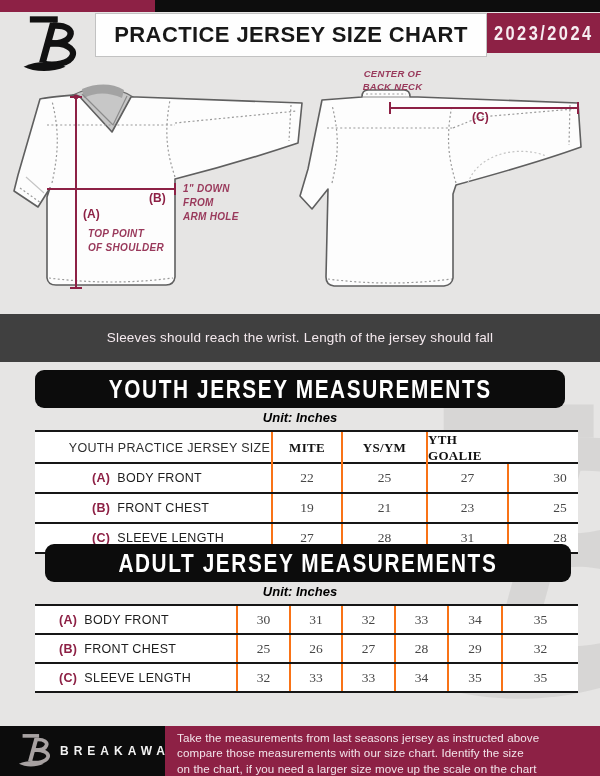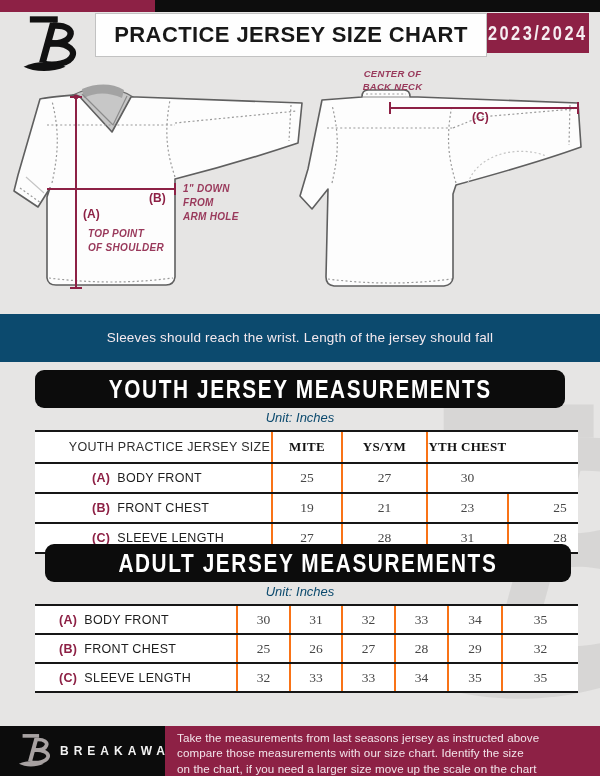--- a/index.html
+++ b/index.html
@@ -15,51 +15,51 @@
   .logo{position:absolute;color:#111;}
   .logo svg{display:block;width:100%;height:100%;}
   .logo-main{left:22px;top:14px;width:56px;height:62px;}
   .titlebox{
     position:absolute;left:95px;top:13px;width:392px;height:44px;
     background:#fefefe;border:1px solid #c2c2c2;box-sizing:border-box;
     display:flex;align-items:center;justify-content:center;
   }
   .titlebox span{font-size:22px;font-weight:800;letter-spacing:.4px;color:#181818;}
   .yearbox{
-    position:absolute;left:487px;top:13px;width:102px;height:40px;background:#8d2145;
+    position:absolute;left:487px;top:13px;width:113px;height:40px;background:#8d2145;
     display:flex;align-items:center;justify-content:center;
   }
   .yearbox span{
     display:inline-block;transform:scaleX(.82);color:#f6edf1;
     font-size:20px;font-weight:700;letter-spacing:3px;white-space:nowrap;
   }
   
   .diagram{position:absolute;left:0;top:57px;width:600px;height:258px;}
   .jersey{fill:#fdfdfd;stroke:#5f5f5f;stroke-width:1.6;stroke-linejoin:round;}
   .stitch{fill:none;stroke:#9a9a9a;stroke-width:1.2;stroke-dasharray:2 2.4;}
   .fold{fill:none;stroke:#c4c4c4;stroke-width:1.2;}
   .trim{fill:none;stroke:#8b8b8b;stroke-width:1.2;}
   .meas{fill:none;stroke:#8d2145;stroke-width:2;}
   .ann{position:absolute;color:#99395b;font-style:italic;font-weight:600;
        font-size:10px;line-height:1.4;letter-spacing:.3px;}
   .annlabel{position:absolute;color:#8d2145;font-weight:800;font-size:12px;font-style:normal;}
   
   .banner{
-    position:absolute;left:0;top:314px;width:600px;height:48px;background:#0c4a6e;
+    position:absolute;left:0;top:314px;width:600px;height:48px;background:#404040;
     display:flex;flex-direction:column;align-items:center;justify-content:center;
   }
   .banner div{color:#f4e9ee;font-size:13.5px;line-height:1.55;letter-spacing:.2px;}
   
   .pillwrap{position:absolute;left:0;width:600px;display:flex;justify-content:center;}
   .pill{background:#0c0c0c;border-radius:9px;height:38px;display:flex;align-items:center;
         justify-content:center;padding:0 26px;}
   .pill span{display:inline-block;transform:scaleX(.8);color:#fff;font-size:26px;
              font-weight:700;letter-spacing:2px;white-space:nowrap;}
   .unit{position:absolute;left:0;width:600px;text-align:center;font-style:italic;
-        font-weight:400;font-size:13px;color:#0c4a6e;}
+        font-weight:700;font-size:13px;color:#000000;}
   
   .tbl{position:absolute;left:35px;width:543px;background:#fff;
        border-top:2px solid #161616;border-bottom:2px solid #161616;}
   .trow{display:grid;border-bottom:2px solid #161616;align-items:center;}
   .trow:last-child{border-bottom:none;}
   .tbl-youth .trow{grid-template-columns:203px 70px 85px 81px 104px;height:28px;padding-left:33px;}
   .tbl-youth .trow.thead{height:30px;}
   .tbl-adult .trow{grid-template-columns:201px 53px 52px 53px 53px 54px 77px;height:27px;}
   .tbl-adult .trow.thead{height:28px;}
   .tc{height:100%;display:flex;align-items:center;justify-content:center;box-sizing:border-box;}
@@ -187,27 +187,28 @@
       <span>YOUTH JERSEY MEASUREMENTS</span>
     </div>
   </div>
   <div class="unit" style="top:410px;">Unit: Inches</div>
 
   <div class="tbl tbl-youth" style="top:430px;">
     <div class="trow thead">
       <div class="tc head0">YOUTH PRACTICE JERSEY SIZE</div>
       <div class="tc v head">MITE</div>
       <div class="tc v head">YS/YM</div>
-      <div class="tc v head">YTH CHEST</div>
+      <div class="tc v head">YTH GOALIE</div>
     </div>
     <div class="trow">
       <div class="tc lbl">
         <span class="key">(A)</span>
         <span>BODY FRONT</span>
       </div>
+      <div class="tc v">22</div>
       <div class="tc v">25</div>
       <div class="tc v">27</div>
       <div class="tc v">30</div>
     </div>
     <div class="trow">
       <div class="tc lbl">
         <span class="key">(B)</span>
         <span>FRONT CHEST</span>
       </div>
       <div class="tc v">19</div>

